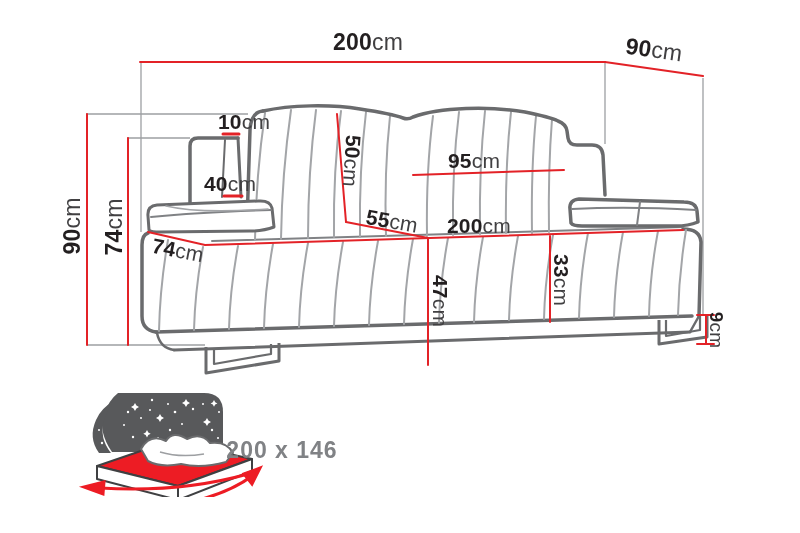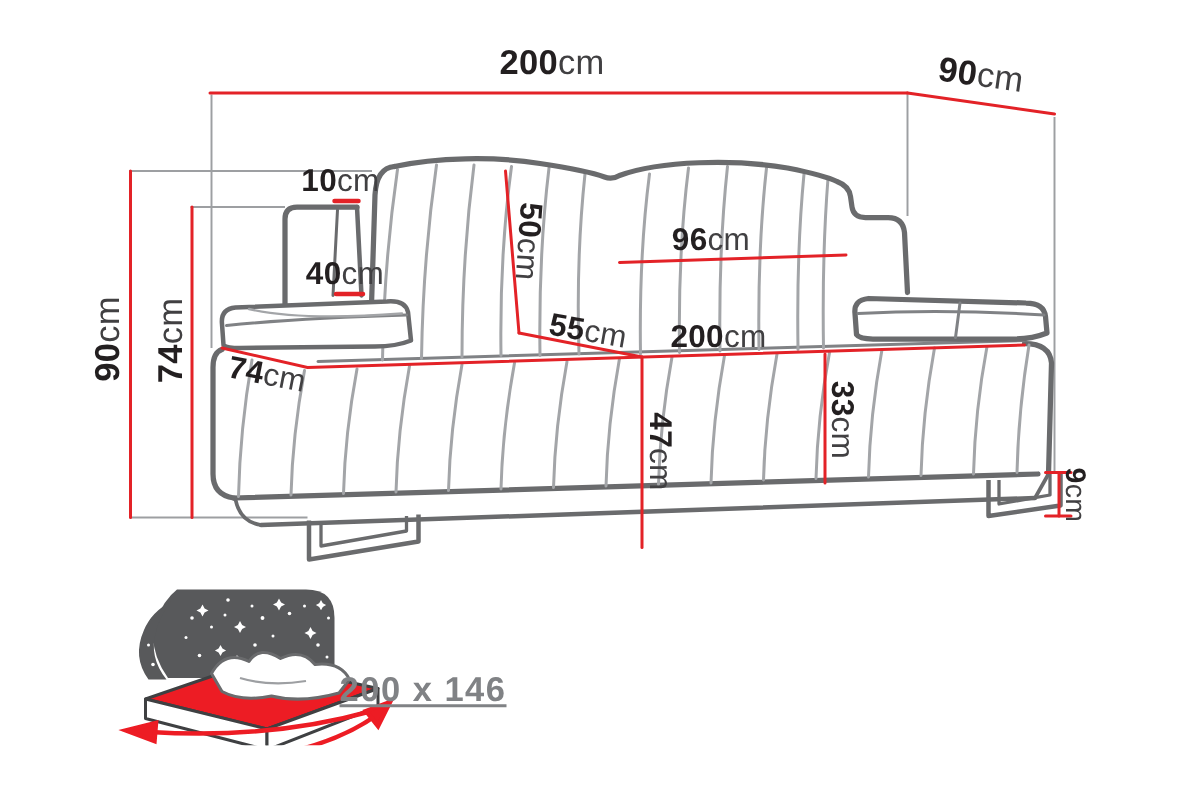--- a/index.html
+++ b/index.html
@@ -221,34 +221,34 @@
   </div>
 
   <div class="dim fs23 rot-ccw" style="left:72px;top:226px;">
     <span class="num">90</span><span class="unit">cm</span>
   </div>
 
   <div class="dim fs23 rot-ccw" style="left:114px;top:227px;">
     <span class="num">74</span><span class="unit">cm</span>
   </div>
 
-  <div class="dim" style="left:227px;top:121px;">
+  <div class="dim" style="left:244px;top:121px;">
     <span class="num">10</span><span class="unit">cm</span>
   </div>
 
   <div class="dim" style="left:230px;top:183px;">
     <span class="num">40</span><span class="unit">cm</span>
   </div>
 
   <div class="dim rot-back" style="left:352px;top:161px;">
     <span class="num">50</span><span class="unit">cm</span>
   </div>
 
   <div class="dim" style="left:474px;top:160px;">
-    <span class="num">96</span><span class="unit">cm</span>
+    <span class="num">95</span><span class="unit">cm</span>
   </div>
 
   <div class="dim rot-seat55" style="left:392px;top:221px;">
     <span class="num">55</span><span class="unit">cm</span>
   </div>
 
   <div class="dim" style="left:479px;top:225px;">
     <span class="num">200</span><span class="unit">cm</span>
   </div>
 
@@ -261,15 +261,15 @@
   </div>
 
   <div class="dim rot-cw" style="left:561px;top:280px;">
     <span class="num">33</span><span class="unit">cm</span>
   </div>
 
   <div class="dim fs19 rot-cw" style="left:716px;top:330px;">
     <span class="num">9</span><span class="unit">cm</span>
   </div>
 
-  <div class="bed-size" style="left:282px;top:460px;text-decoration:underline;">200 x 146</div>
+  <div class="bed-size" style="left:282px;top:450px;">200 x 146</div>
 
 </div>
 
 </body></html>

